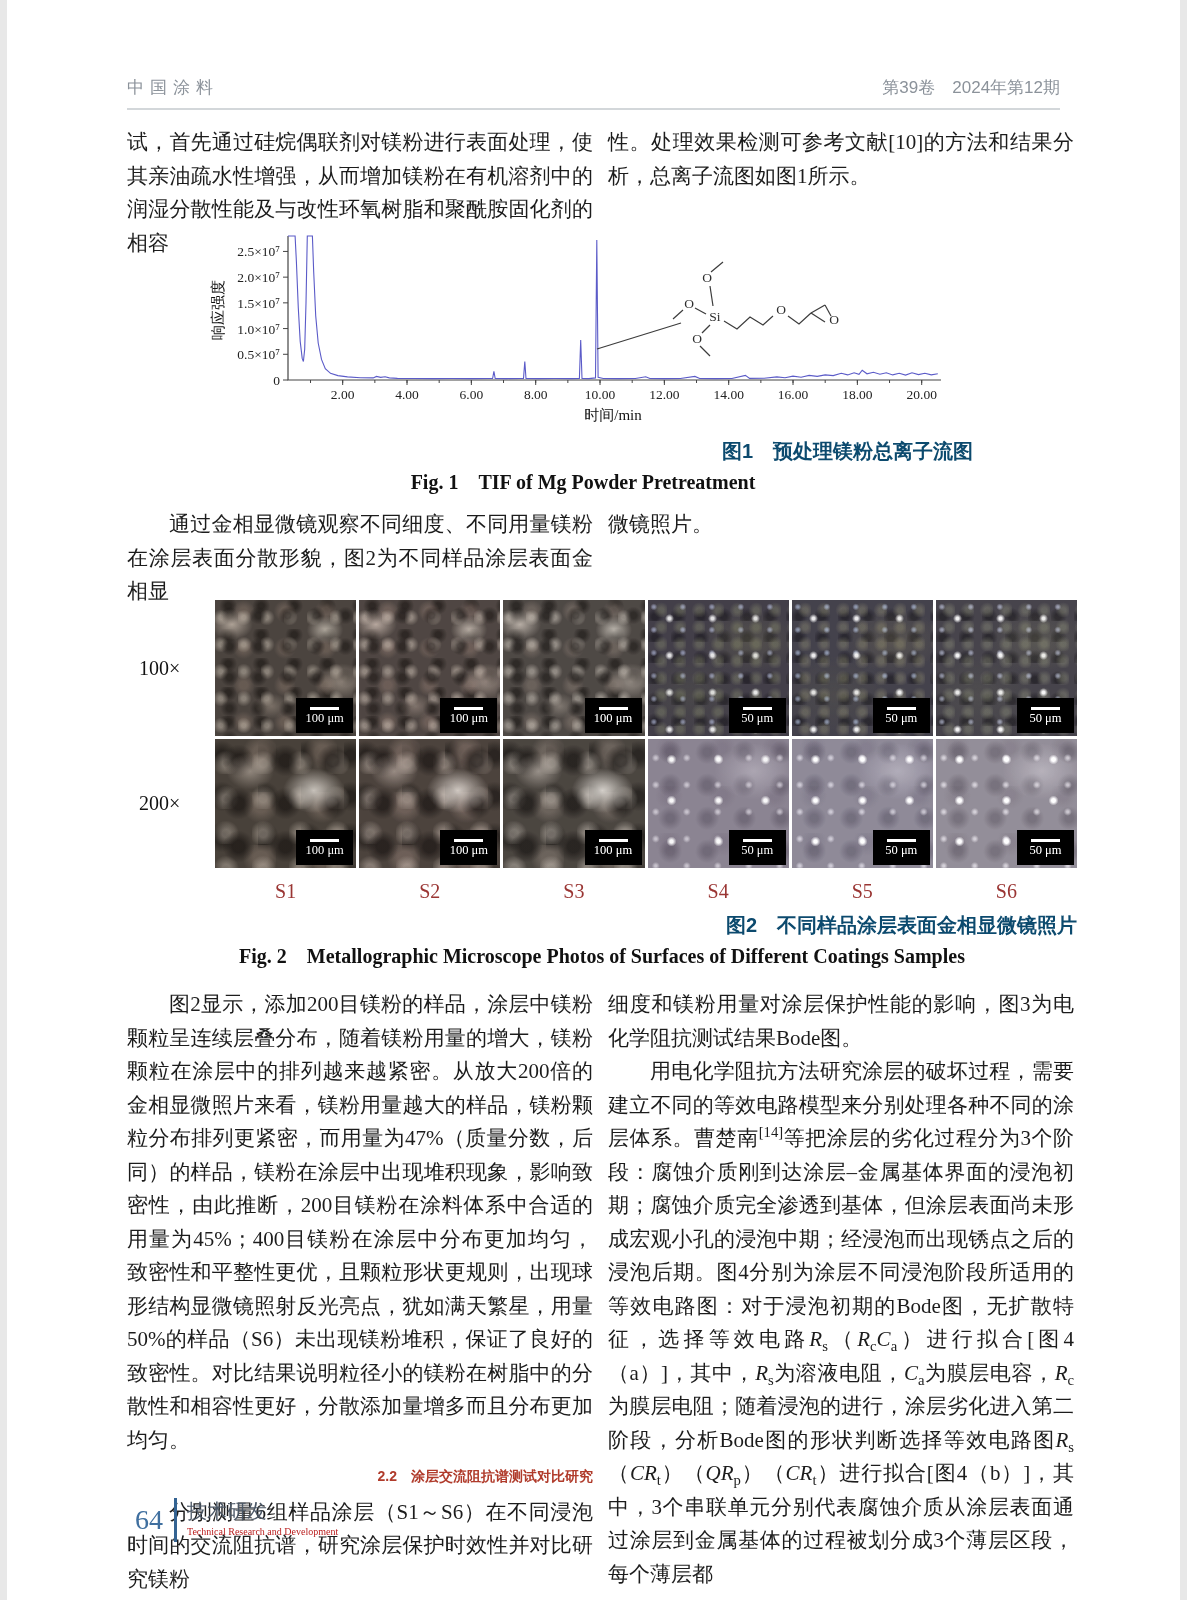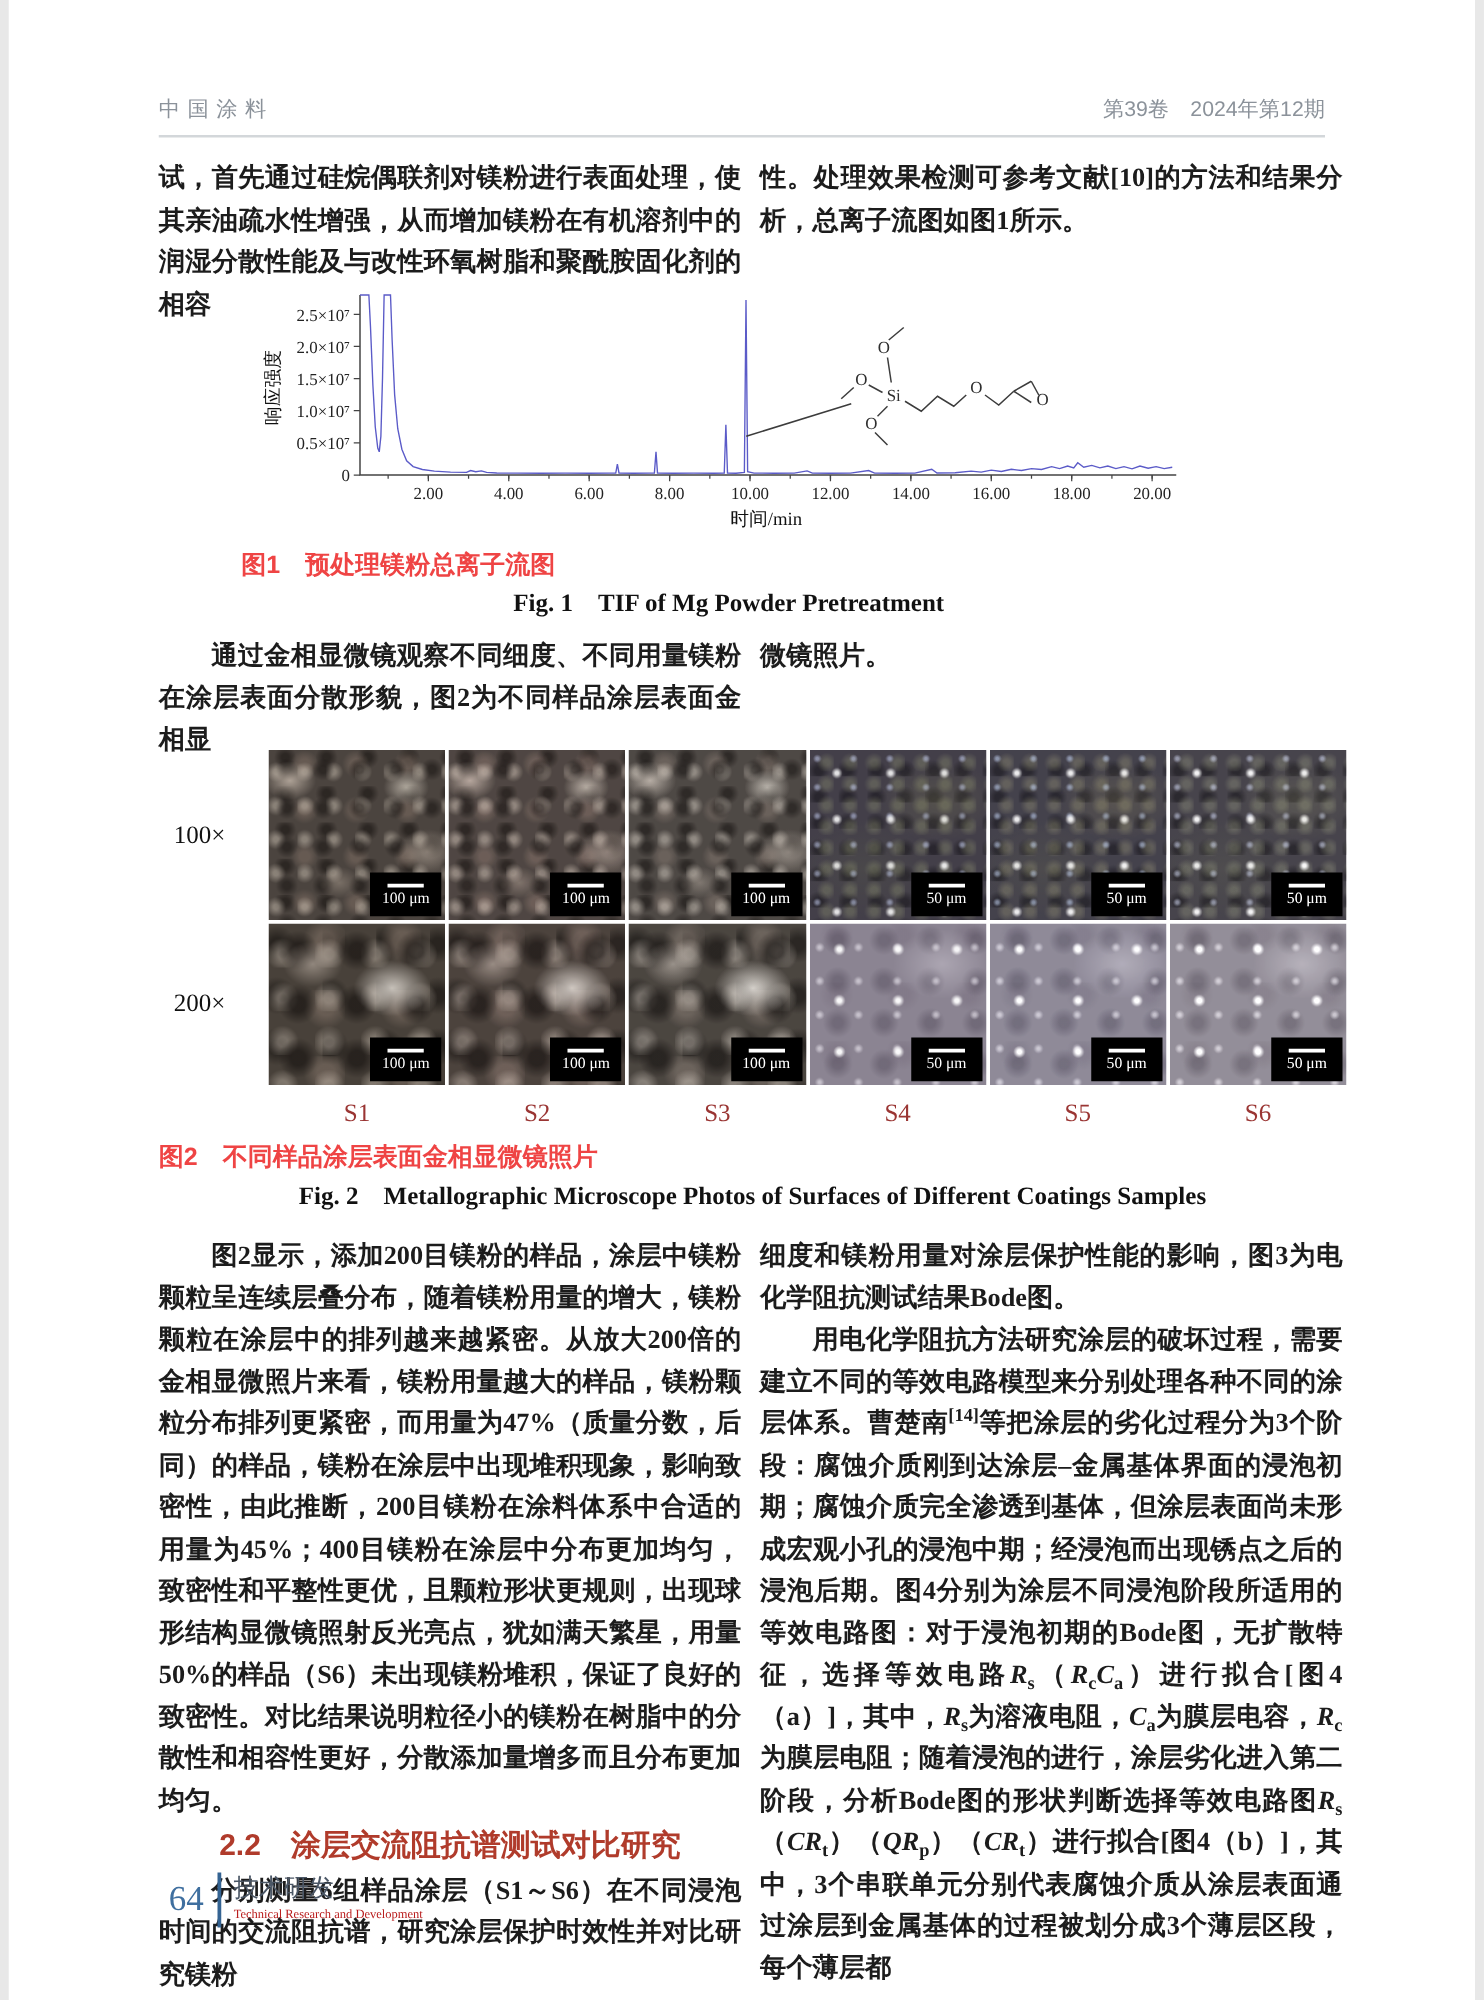--- a/index.html
+++ b/index.html
@@ -8,37 +8,37 @@
 
   
   .hdr{position:absolute;left:120px;right:120px;top:76px;display:flex;justify-content:space-between;
        align-items:flex-end;border-bottom:2px solid #d3d7da;padding-bottom:9px;
        font-family:"Liberation Sans",sans-serif;font-size:17px;color:#8b929a;}
   .hdr .jname{letter-spacing:6px;}
 
   
   .cols{position:absolute;left:120px;width:947px;display:flex;gap:15px;}
   .col{width:466px;font-size:21px;line-height:33.5px;text-align:justify;}
-  .col p{margin:0;font-weight:bold;}
+  .col p{margin:0;}
   p.indent{text-indent:2em;}
   sub,sup{line-height:0;font-size:70%;}
 
   
   .fig1{position:absolute;left:186px;top:230px;width:780px;}
   .fig1 svg{display:block;}
   .tick{stroke:#444;stroke-width:1;}
   .axis{stroke:#444;stroke-width:1.2;fill:none;}
   .ticklbl{font-family:"Liberation Serif",serif;font-size:13.5px;fill:#222;text-anchor:middle;}
   .yticklbl{font-family:"Liberation Serif",serif;font-size:13.5px;fill:#222;text-anchor:end;}
   .axlbl{font-family:"Liberation Serif",serif;font-size:15px;fill:#111;text-anchor:middle;}
   .ticline{fill:none;stroke:#5b5bc8;stroke-width:1.1;}
   .chem{stroke:#3c3c3c;stroke-width:1.2;fill:none;}
   .chemtxt{font-family:"Liberation Serif",serif;font-size:13.5px;fill:#2e2e2e;text-anchor:middle;}
-  .capcn{font-family:"Liberation Sans",sans-serif;font-weight:bold;font-size:20px;text-align:left;
-         color:#ef4444;margin-top:12px;}
+  .capcn{font-family:"Liberation Sans",sans-serif;font-weight:bold;font-size:20px;text-align:right;
+         color:#0c4a6e;margin-top:12px;}
   .capen{font-family:"Liberation Serif",serif;font-weight:bold;font-size:20px;text-align:center;
          color:#111;margin-top:4px;}
 
   
   .fig2{position:absolute;left:120px;top:600px;width:950px;}
   .fig2-grid{display:grid;grid-template-columns:85px repeat(6,1fr);grid-template-rows:136px 129px 32px;gap:3px;}
   .rowlab{display:flex;align-items:center;justify-content:flex-start;font-size:20px;color:#111;
           font-family:"Liberation Serif",serif;padding-left:12px;}
   .panel{position:relative;overflow:hidden;}
   .chip{position:absolute;right:3px;bottom:3px;width:57px;height:35px;background:#000;
@@ -80,22 +80,22 @@
     radial-gradient(ellipse 56px 40px at 75% 25%,rgba(232,227,236,.35),rgba(232,227,236,0) 70%),
     radial-gradient(circle at 50% 50%,rgba(255,255,255,.95) 1.6px,transparent 5px),
     radial-gradient(circle at 25% 70%,rgba(246,242,250,.55) 1px,transparent 4px),
     radial-gradient(circle at 60% 40%,rgba(66,58,74,.35) 4px,transparent 12px),
     radial-gradient(circle at 40% 20%,rgba(118,108,124,.4) 5px,transparent 14px);
     background-size:100% 100%,47px 41px,31px 27px,37px 33px,53px 47px;}
   .v2{filter:hue-rotate(-9deg) brightness(1.04);}
   .v3{filter:saturate(.72) brightness(1.07);}
 
   
-  .sech{font-family:"Liberation Sans",sans-serif;font-weight:bold;font-size:24px;color:#b03b2b;
-        margin:3px 0 2px 0;text-align:center;}
+  .sech{font-family:"Liberation Sans",sans-serif;font-weight:bold;font-size:14px;color:#b03b2b;
+        margin:3px 0 2px 0;text-align:right;}
 
   
   .ftr{position:absolute;left:128px;top:1498px;display:flex;align-items:center;}
   .ftr .pno{font-size:28px;color:#3f6f9f;font-family:"Liberation Serif",serif;margin-right:11px;}
   .ftr .vbar{width:3px;height:44px;background:#346392;margin-right:10px;}
   .ftr .cn{font-family:"Liberation Sans",sans-serif;font-weight:normal;font-size:20px;color:#4b5766;line-height:24px;}
   .ftr .en{font-family:Liberation Serif, serif;font-size:10px;color:#b91c1c;line-height:18px;}
 </style>
 </head>
 <body>

